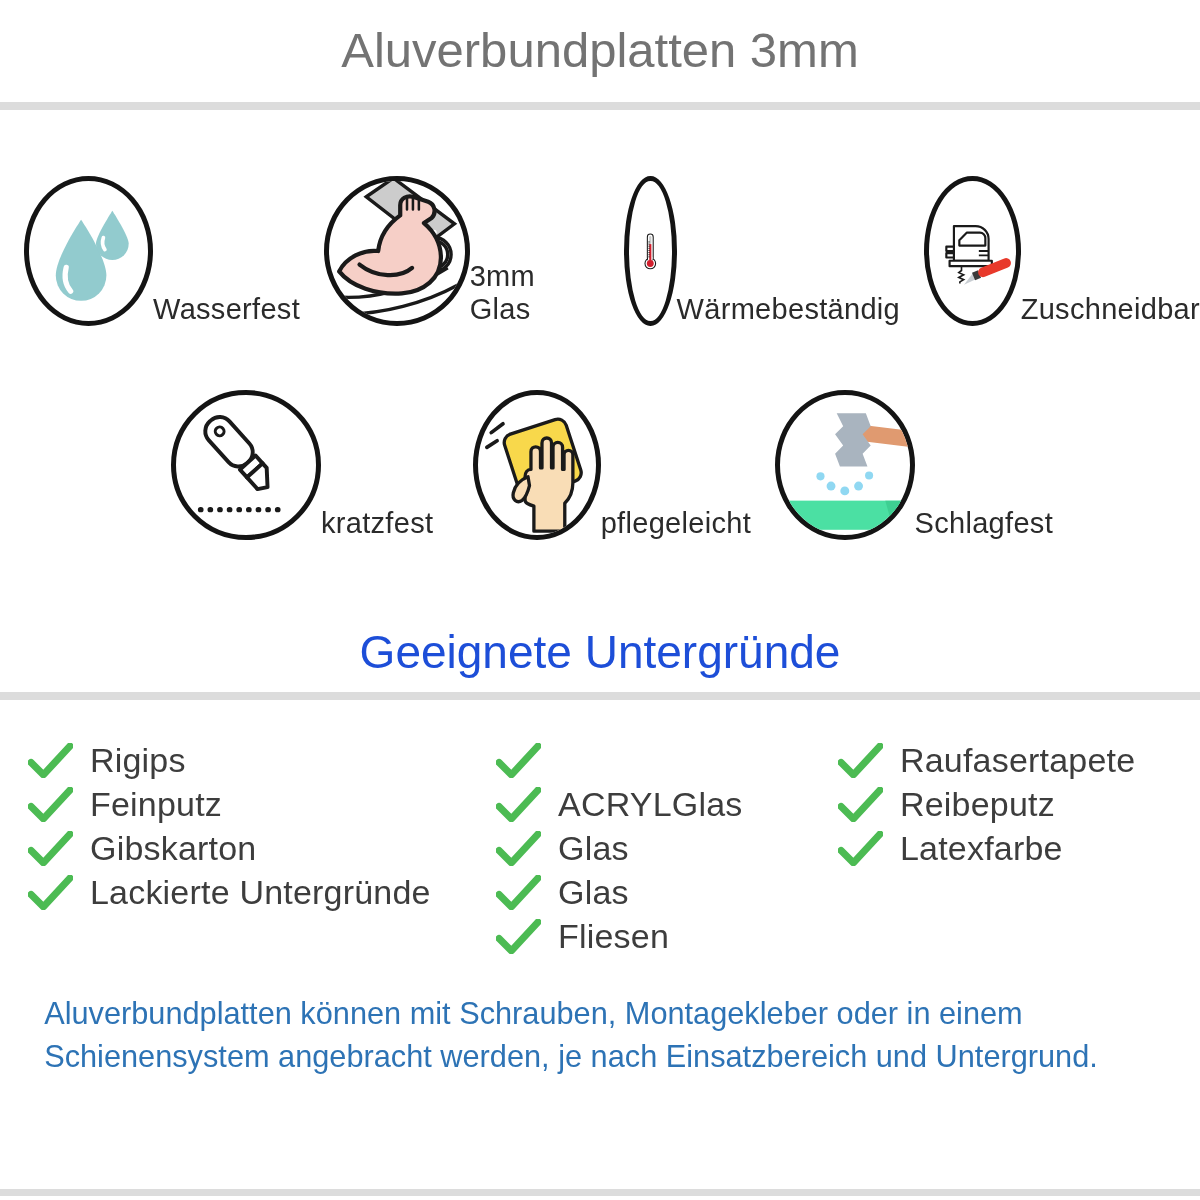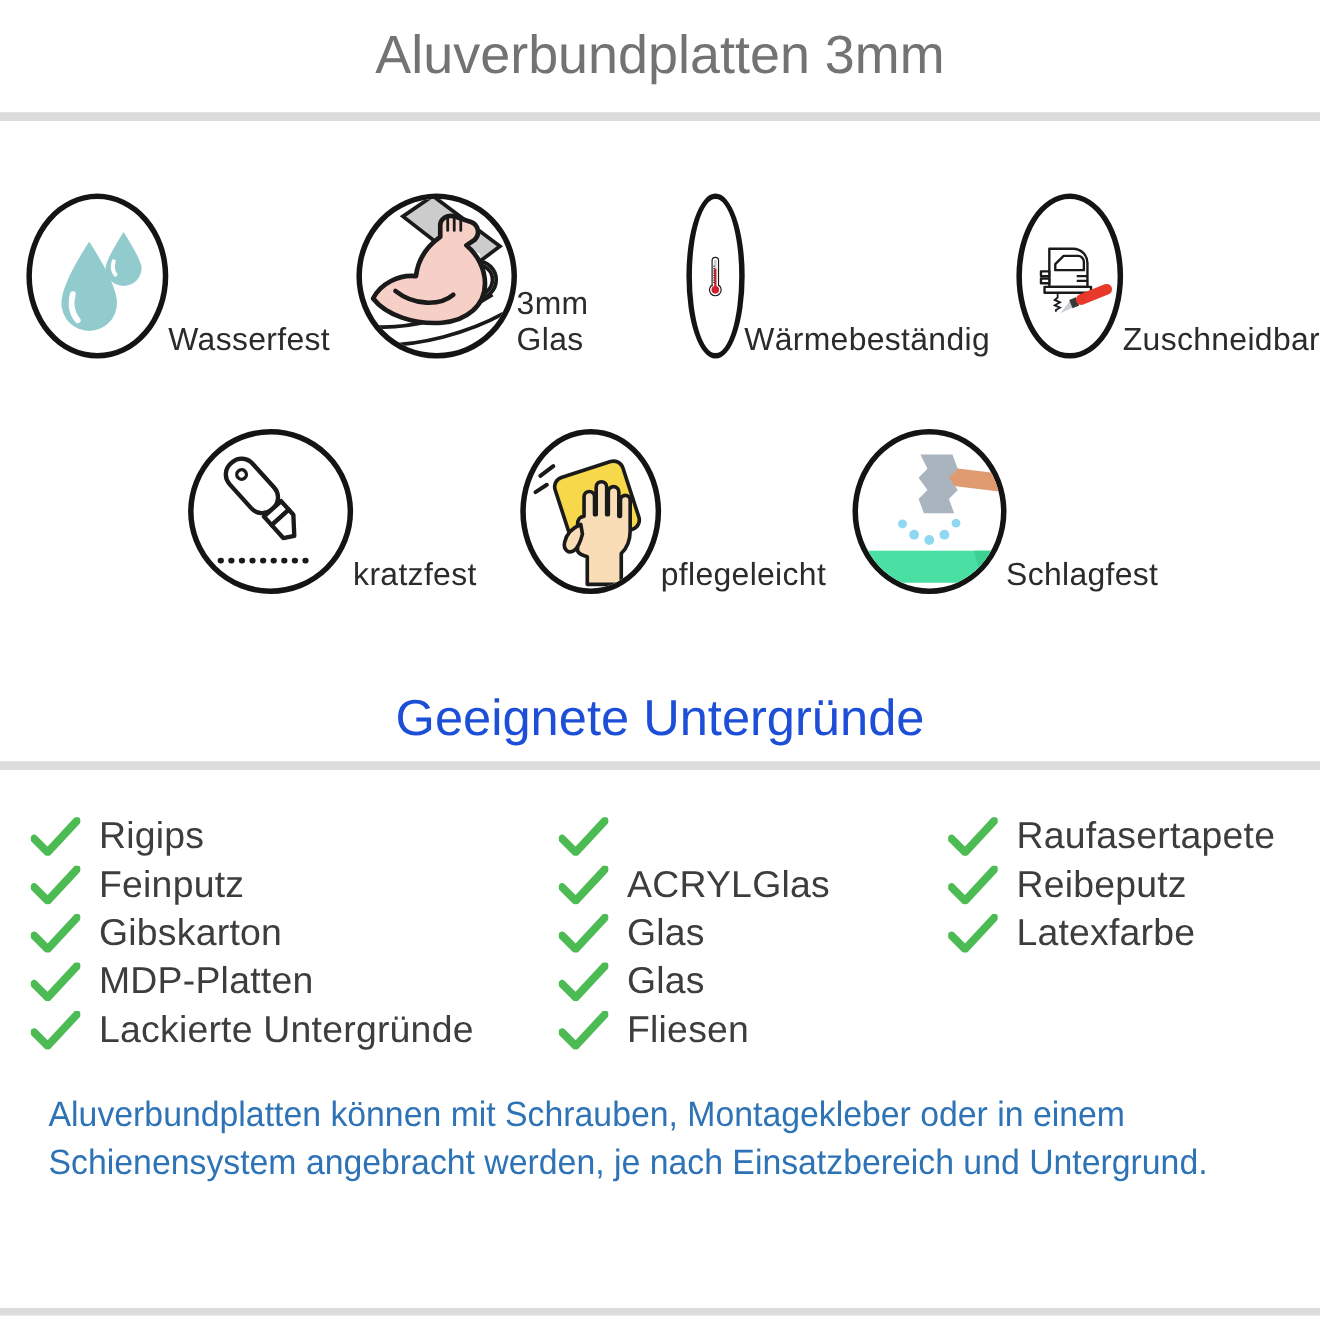--- a/index.html
+++ b/index.html
@@ -17,21 +17,21 @@
   .row-1 .feature { width:300px; }
   .row-2 .feature { width:302px; }
   .icon-circle { width:150px; height:150px; border:5px solid #141414; border-radius:50%;
     overflow:hidden; background:#fff; display:flex; align-items:center; justify-content:center; }
   .icon-circle svg { width:140px; height:140px; display:block; }
   .feature-label { margin-top:22px; font-size:29px; color:#2b2b2b; letter-spacing:0.3px; }
 
   .section-title { margin-top:86px; margin-bottom:14px; text-align:center;
     font-size:46px; line-height:52px; font-weight:400; color:#1d4ed8; }
 
-  .substrates { display:flex; margin-top:38px; padding-left:28px;gap:12px; }
+  .substrates { display:flex; margin-top:38px; padding-left:28px; }
   .substrates ul { list-style:none; }
   .col-1 { width:468px; }
   .col-2 { width:342px; }
   .col-3 { width:auto; }
   .substrates li { display:flex; align-items:center; gap:17px; height:44px; }
   .check-svg { width:45px; height:35px; flex:0 0 auto; }
   .substrates li span { font-size:34px; color:#3d3d3d; letter-spacing:0.2px; }
 
   .footer-note { margin-top:34px; padding-left:46px; font-size:32px; line-height:43px;
     color:#2d73b5; transform:scaleX(0.96); transform-origin:left top; }
@@ -191,26 +191,20 @@
       <li>
         <svg class="check-svg" viewBox="0 0 44 34">
             <path d="M3,19 L15,31 L41,3" fill="none" stroke="#4cbb53" stroke-width="7" stroke-linecap="round" stroke-linejoin="round"></path>
           </svg>
         <span>Gibskarton</span>
       </li>
       <li>
         <svg class="check-svg" viewBox="0 0 44 34">
             <path d="M3,19 L15,31 L41,3" fill="none" stroke="#4cbb53" stroke-width="7" stroke-linecap="round" stroke-linejoin="round"></path>
           </svg>
-        <span>MDP-Platten</span>
-      </li>
-      <li>
-        <svg class="check-svg" viewBox="0 0 44 34">
-            <path d="M3,19 L15,31 L41,3" fill="none" stroke="#4cbb53" stroke-width="7" stroke-linecap="round" stroke-linejoin="round"></path>
-          </svg>
         <span>Lackierte Untergründe</span>
       </li>
     </ul>
 
     <ul class="col-2">
       <li>
         <svg class="check-svg" viewBox="0 0 44 34">
             <path d="M3,19 L15,31 L41,3" fill="none" stroke="#4cbb53" stroke-width="7" stroke-linecap="round" stroke-linejoin="round"></path>
           </svg>
       </li>

